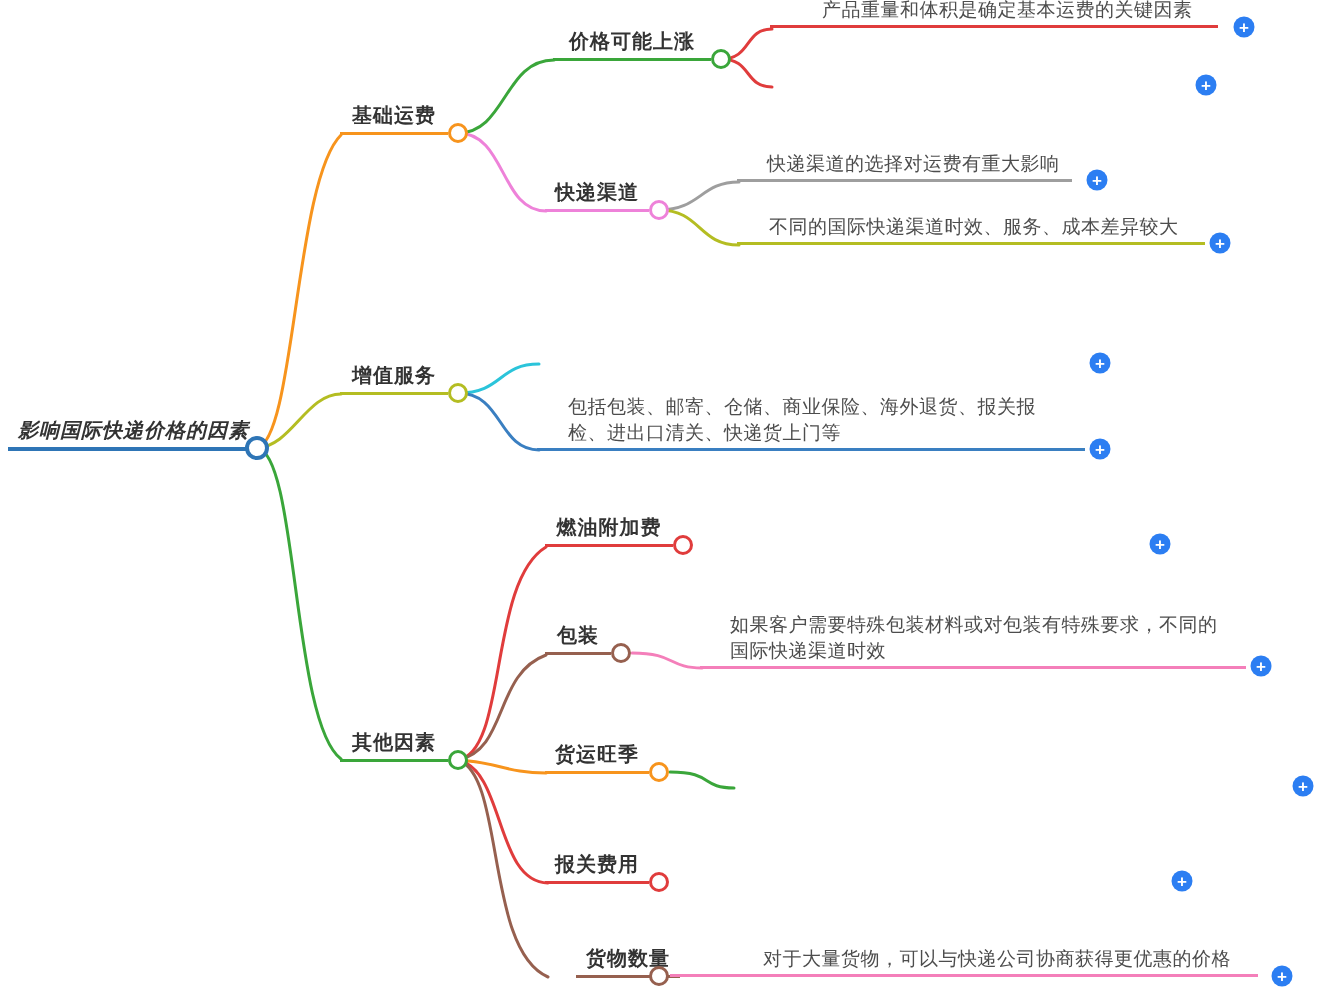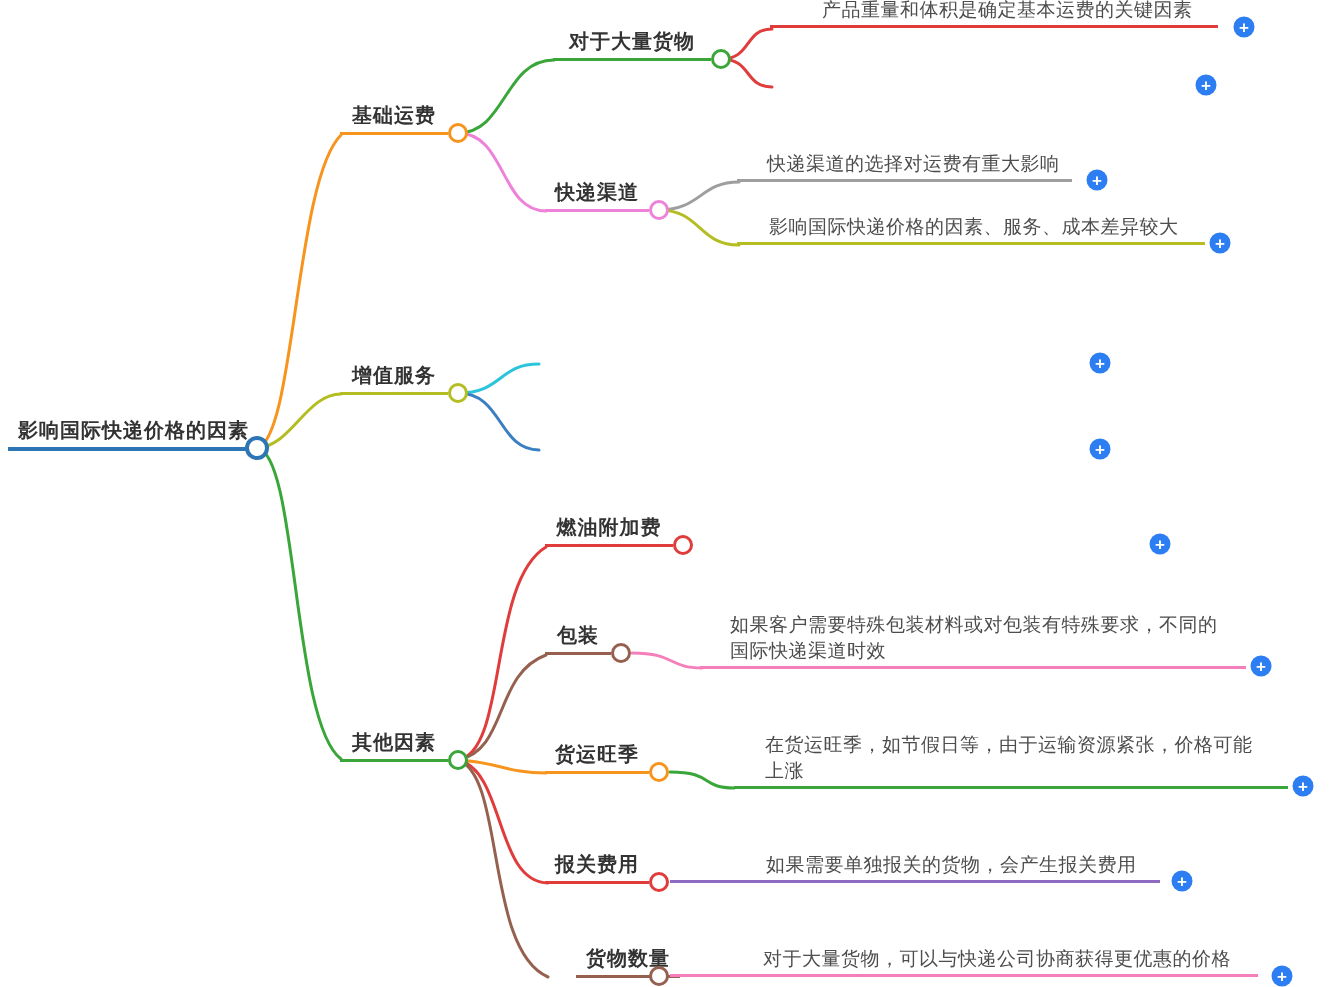--- a/index.html
+++ b/index.html
@@ -6,21 +6,21 @@
   .canvas { position:relative; width:1333px; height:987px; background:#ffffff; overflow:hidden; }
   svg.links { position:absolute; left:0; top:0; width:1333px; height:987px; z-index:1; }
   svg.links path { fill:none; stroke-width:3; stroke-linecap:round; }
 
   .node { position:absolute; box-sizing:border-box; z-index:2; }
   .title {
     font-size:20px; font-weight:bold; color:#333333; line-height:26px; letter-spacing:1px;
     text-align:center; white-space:nowrap; padding:0 4px 4px 4px;
     border-bottom:3px solid var(--c);
   }
-  .title.root { font-size:20px; border-bottom-width:4px; text-align:center; padding-left:10px; }
+  .title.root { font-size:20px; border-bottom-width:4px; text-align:center; padding-left:10px;font-style:italic; }
   .leaf {
     font-size:19px; color:#4d4d4d; line-height:26px; letter-spacing:0.5px;
     padding:0 10px 2px 0; border-bottom:3px solid var(--c);
   }
   .leaf.one { white-space:nowrap; }
 
   .dot {
     position:absolute; width:14px; height:14px; background:#fff;
     border:3.5px solid var(--c); border-radius:50%;
     transform:translate(-50%,-50%); z-index:3; cursor:pointer;
@@ -64,21 +64,21 @@
     <span>影响国际快递价格的因素</span>
   </div>
   <div class="dot big" style="left:257px; top:448px; --c:#2e75b6"></div>
 
   <div class="node title" style="left:340px; top:102px; width:108px; --c:#f7941d">
     <span>基础运费</span>
   </div>
   <div class="dot" style="left:458px; top:133px; --c:#f7941d"></div>
 
   <div class="node title" style="left:553px; top:28px; width:158px; --c:#3aa63a">
-    <span>对于大量货物</span>
+    <span>价格可能上涨</span>
   </div>
   <div class="dot" style="left:721px; top:59px; --c:#3aa63a"></div>
 
   <div class="node leaf one" style="left:770px; top:-3px; width:448px; padding-left:52px; --c:#e03c3c">
     <span>产品重量和体积是确定基本运费的关键因素</span>
   </div>
   <div class="add" style="left:1244px; top:27px;">+</div>
 
   <div class="add" style="left:1206px; top:85px;">+</div>
 
@@ -86,31 +86,34 @@
     <span>快递渠道</span>
   </div>
   <div class="dot" style="left:659px; top:210px; --c:#ee82d9"></div>
 
   <div class="node leaf one" style="left:737px; top:151px; width:335px; padding-left:30px; --c:#9e9e9e">
     <span>快递渠道的选择对运费有重大影响</span>
   </div>
   <div class="add" style="left:1097px; top:180px;">+</div>
 
   <div class="node leaf one" style="left:737px; top:214px; width:468px; padding-left:32px; --c:#b4bd22">
-    <span>影响国际快递价格的因素、服务、成本差异较大</span>
+    <span>不同的国际快递渠道时效、服务、成本差异较大</span>
   </div>
   <div class="add" style="left:1220px; top:243px;">+</div>
 
   <div class="node title" style="left:340px; top:362px; width:108px; --c:#b4bd22">
     <span>增值服务</span>
   </div>
   <div class="dot" style="left:458px; top:393px; --c:#b4bd22"></div>
 
   <div class="add" style="left:1100px; top:363px;">+</div>
 
+  <div class="node leaf" style="left:537px; top:394px; width:548px; padding:0 42px 2px 31px; --c:#3a7fc1">
+    <span>包括包装、邮寄、仓储、商业保险、海外退货、报关报检、进出口清关、快递货上门等</span>
+  </div>
   <div class="add" style="left:1100px; top:449px;">+</div>
 
   <div class="node title" style="left:340px; top:729px; width:108px; --c:#3aa63a">
     <span>其他因素</span>
   </div>
   <div class="dot" style="left:458px; top:760px; --c:#3aa63a"></div>
 
   <div class="node title" style="left:545px; top:514px; width:128px; --c:#e03c3c">
     <span>燃油附加费</span>
   </div>
@@ -126,33 +129,27 @@
   <div class="node leaf" style="left:700px; top:612px; width:546px; padding:0 10px 2px 30px; --c:#f47fba">
     <span>如果客户需要特殊包装材料或对包装有特殊要求，不同的国际快递渠道时效</span>
   </div>
   <div class="add" style="left:1261px; top:666px;">+</div>
 
   <div class="node title" style="left:545px; top:741px; width:104px; --c:#f7941d">
     <span>货运旺季</span>
   </div>
   <div class="dot" style="left:659px; top:772px; --c:#f7941d"></div>
 
-  <div class="node leaf" style="left:734px; top:732px; width:554px; padding:0 28px 2px 31px; --c:#3aa63a">
-    <span>在货运旺季，如节假日等，由于运输资源紧张，价格可能上涨</span>
-  </div>
   <div class="add" style="left:1303px; top:786px;">+</div>
 
   <div class="node title" style="left:545px; top:851px; width:104px; --c:#e03c3c">
     <span>报关费用</span>
   </div>
   <div class="dot" style="left:659px; top:882px; --c:#e03c3c"></div>
 
-  <div class="node leaf one" style="left:670px; top:852px; width:490px; padding-left:96px; --c:#8e6ac1">
-    <span>如果需要单独报关的货物，会产生报关费用</span>
-  </div>
   <div class="add" style="left:1182px; top:881px;">+</div>
 
   <div class="node title" style="left:576px; top:945px; width:104px; --c:#96604f">
     <span>货物数量</span>
   </div>
   <div class="dot" style="left:659px; top:976px; --c:#96604f"></div>
 
   <div class="node leaf one" style="left:670px; top:946px; width:588px; padding-left:93px; --c:#f47fba">
     <span>对于大量货物，可以与快递公司协商获得更优惠的价格</span>
   </div>

